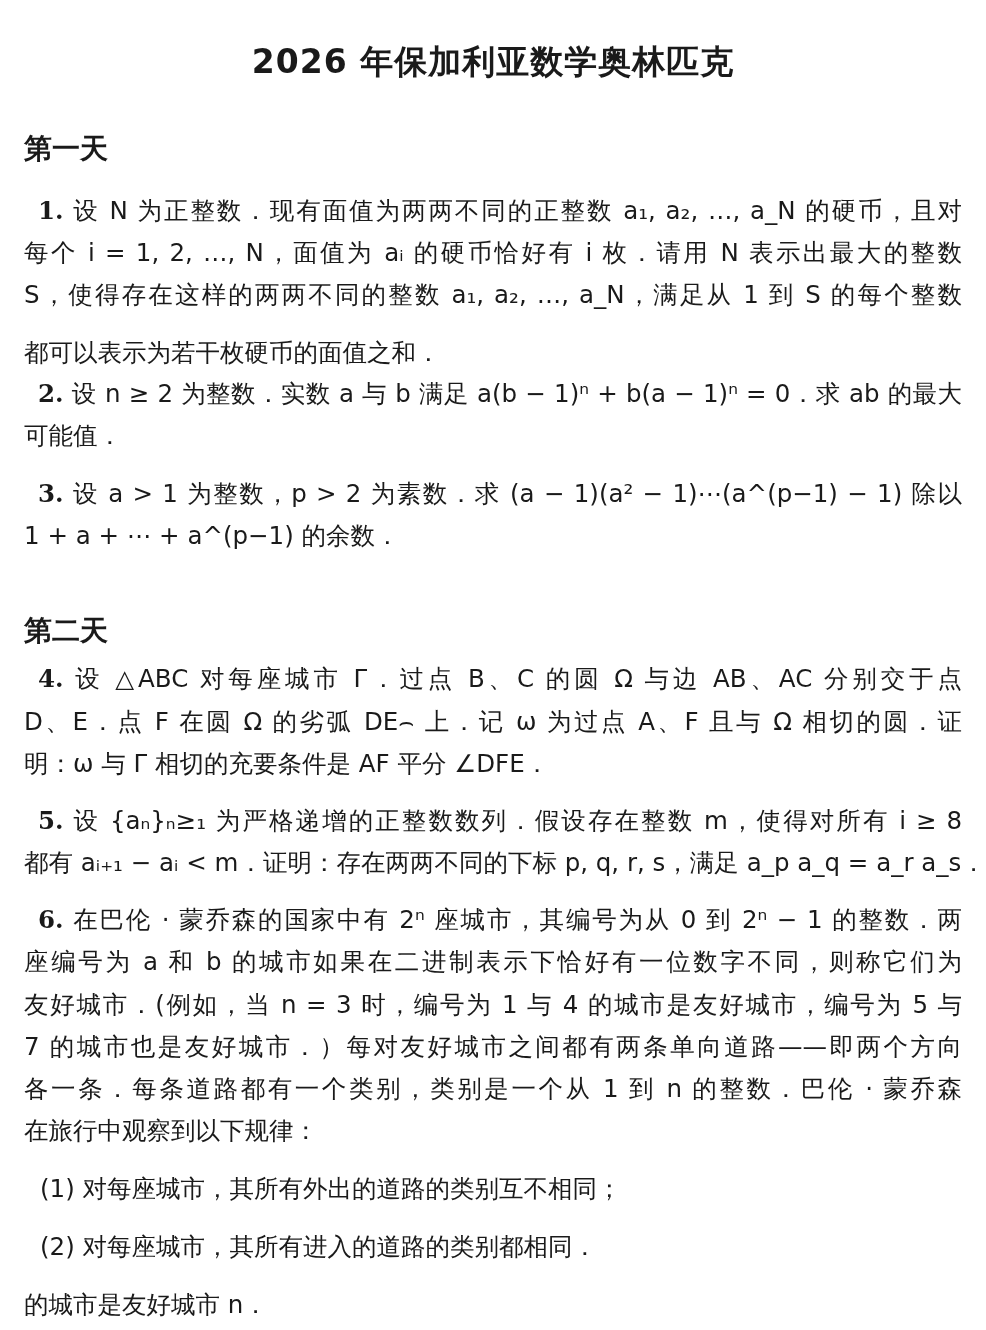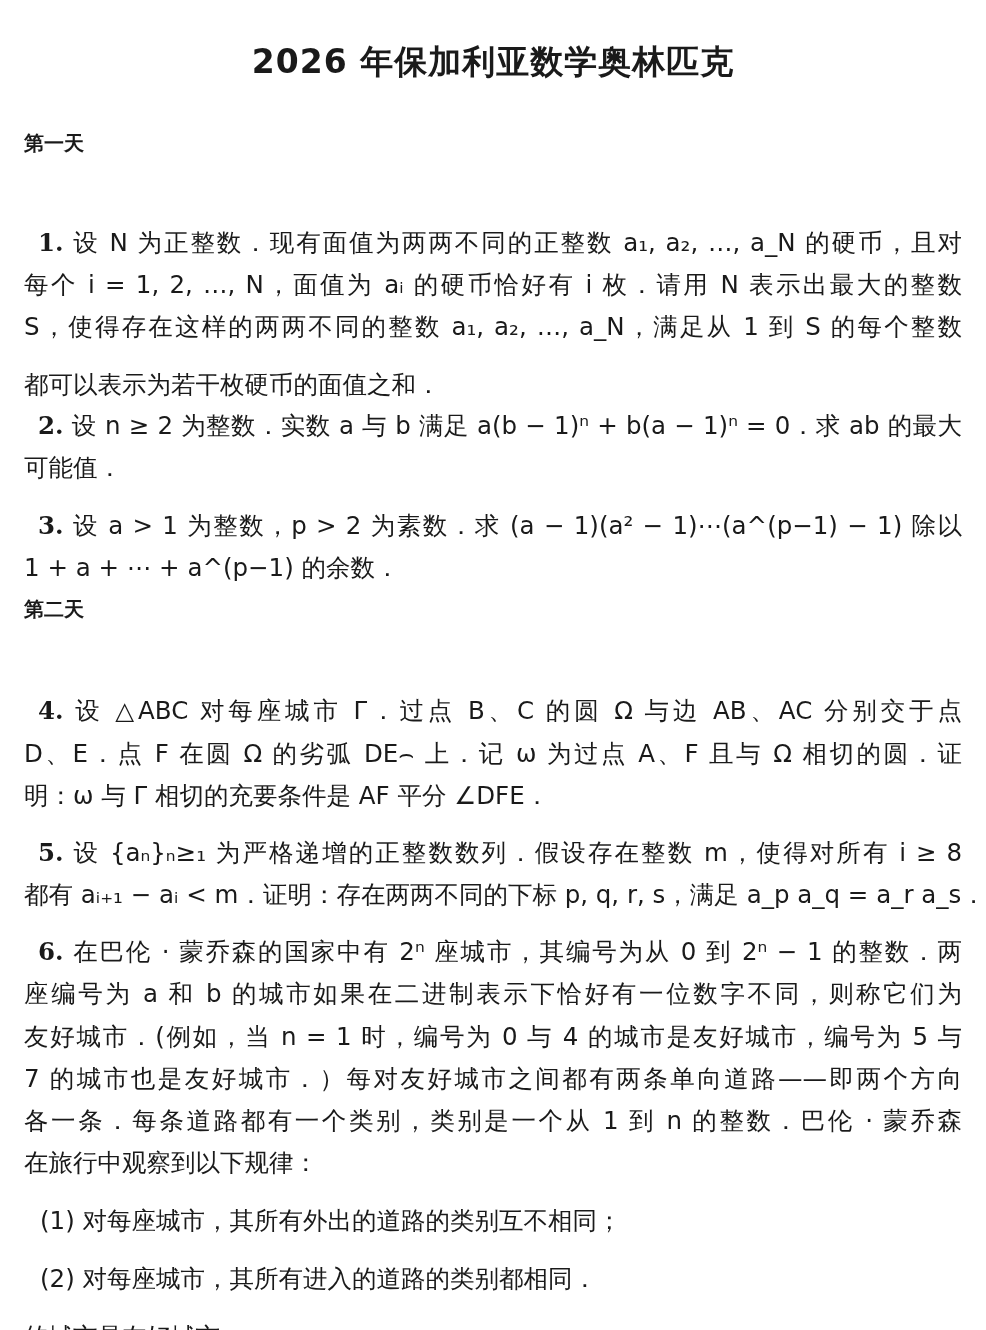--- a/index.html
+++ b/index.html
@@ -8,29 +8,28 @@
     font-family: "DejaVu Serif", "Liberation Serif", serif;
     color: #1a1a1a;
   }
   .title {
     position: absolute; top: 40px; left: 0; width: 986px; text-align: center;
     font-size: 33px; font-weight: bold; letter-spacing: 1px;
     font-family: "DejaVu Sans", "Liberation Sans", sans-serif;
   }
   .day {
     position: absolute; left: 24px;
-    font-size: 20px; font-weight: bold;
+    font-size: 28px; font-weight: bold;
     font-family: "DejaVu Sans", "Liberation Sans", sans-serif;
   }
   .line {
     position: absolute; left: 24px; width: 938px;
     font-size: 24.5px; line-height: 30px; white-space: nowrap;
     text-align: justify; text-align-last: justify;
     font-family: "DejaVu Sans", "Liberation Sans", sans-serif;
-    margin-top: 32px;
   }
   .line.last { text-align-last: left; }
   .line.indent { left: 38px; width: 924px; }
   .line.sub { left: 40px; }
   .num { font-weight: bold; font-family: "DejaVu Serif", serif; }
 </style>
 </head>
 <body>
 
 <div class="title">2026 年保加利亚数学奥林匹克</div>
@@ -47,36 +46,36 @@
 <div>
   <div class="line indent" style="top:379px;"><span class="num">2.</span> <span>设 n ≥ 2 为整数．实数 a 与 b 满足 a(b − 1)ⁿ + b(a − 1)ⁿ = 0．求 ab 的最大</span></div>
   <div class="line last" style="top:421px;">可能值．</div>
 </div>
 
 <div>
   <div class="line indent" style="top:479px;"><span class="num">3.</span> <span>设 a &gt; 1 为整数，p &gt; 2 为素数．求 (a − 1)(a² − 1)⋯(a^(p−1) − 1) 除以</span></div>
   <div class="line last" style="top:521px;">1 + a + ⋯ + a^(p−1) 的余数．</div>
 </div>
 
-<div class="day" style="top:596px;text-align:center;">第二天</div>
+<div class="day" style="top:612px;text-align:center;">第二天</div>
 
 <div>
   <div class="line indent" style="top:664px;"><span class="num">4.</span> <span>设 △ABC 对每座城市 Γ．过点 B、C 的圆 Ω 与边 AB、AC 分别交于点</span></div>
   <div class="line" style="top:707px;">D、E．点 F 在圆 Ω 的劣弧 DE⌢ 上．记 ω 为过点 A、F 且与 Ω 相切的圆．证</div>
   <div class="line last" style="top:749px;">明：ω 与 Γ 相切的充要条件是 AF 平分 ∠DFE．</div>
 </div>
 
 <div>
   <div class="line indent" style="top:806px;"><span class="num">5.</span> <span>设 {aₙ}ₙ≥₁ 为严格递增的正整数数列．假设存在整数 m，使得对所有 i ≥ 8</span></div>
   <div class="line last" style="top:848px;">都有 aᵢ₊₁ − aᵢ &lt; m．证明：存在两两不同的下标 p, q, r, s，满足 a_p a_q = a_r a_s．</div>
 </div>
 
 <div>
   <div class="line indent" style="top:905px;"><span class="num">6.</span> <span>在巴伦 · 蒙乔森的国家中有 2ⁿ 座城市，其编号为从 0 到 2ⁿ − 1 的整数．两</span></div>
   <div class="line" style="top:947px;">座编号为 a 和 b 的城市如果在二进制表示下恰好有一位数字不同，则称它们为</div>
-  <div class="line" style="top:990px;">友好城市．(例如，当 n = 1 时，编号为 0 与 4 的城市是友好城市，编号为 5 与</div>
+  <div class="line" style="top:990px;">友好城市．(例如，当 n = 3 时，编号为 1 与 4 的城市是友好城市，编号为 5 与</div>
   <div class="line" style="top:1032px;">7 的城市也是友好城市．）每对友好城市之间都有两条单向道路——即两个方向</div>
   <div class="line" style="top:1074px;">各一条．每条道路都有一个类别，类别是一个从 1 到 n 的整数．巴伦 · 蒙乔森</div>
   <div class="line last" style="top:1116px;">在旅行中观察到以下规律：</div>
   <div class="line last sub" style="top:1174px;">(1) 对每座城市，其所有外出的道路的类别互不相同；</div>
   <div class="line last sub" style="top:1232px;">(2) 对每座城市，其所有进入的道路的类别都相同．</div>
   <div class="line last" style="top:1290px;">的城市是友好城市 n．</div>
 </div>
 
 </body></html>

